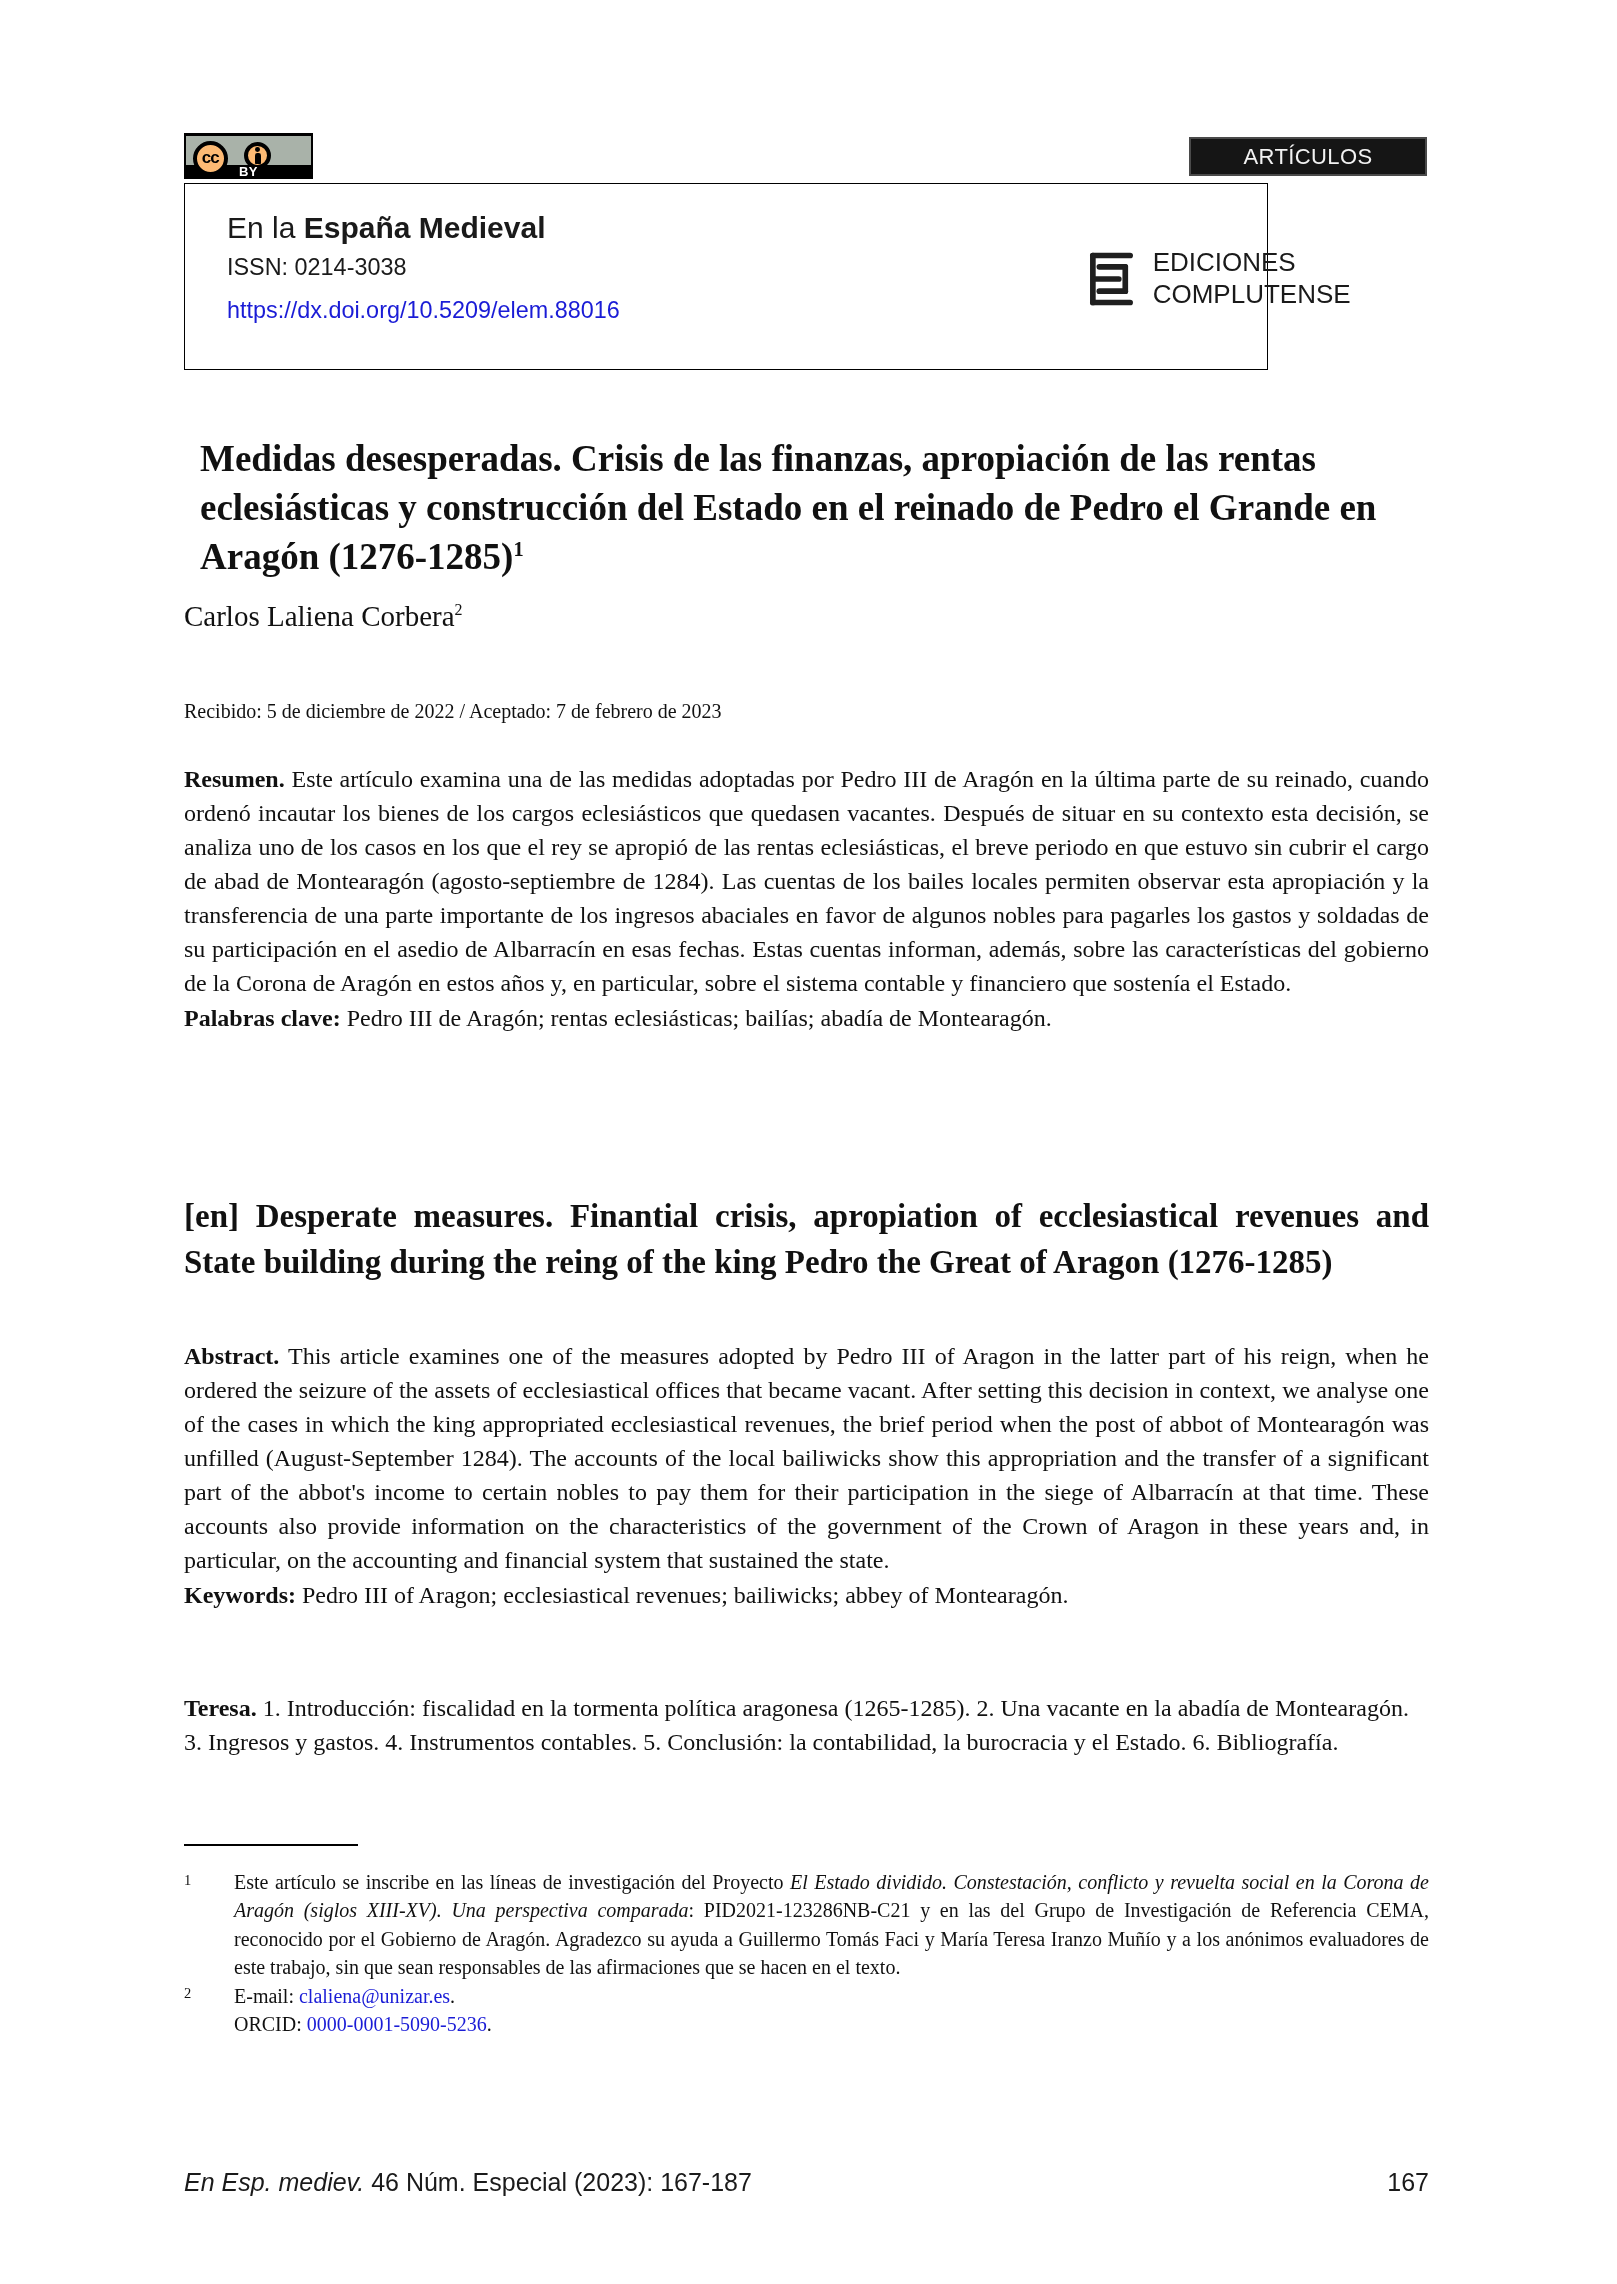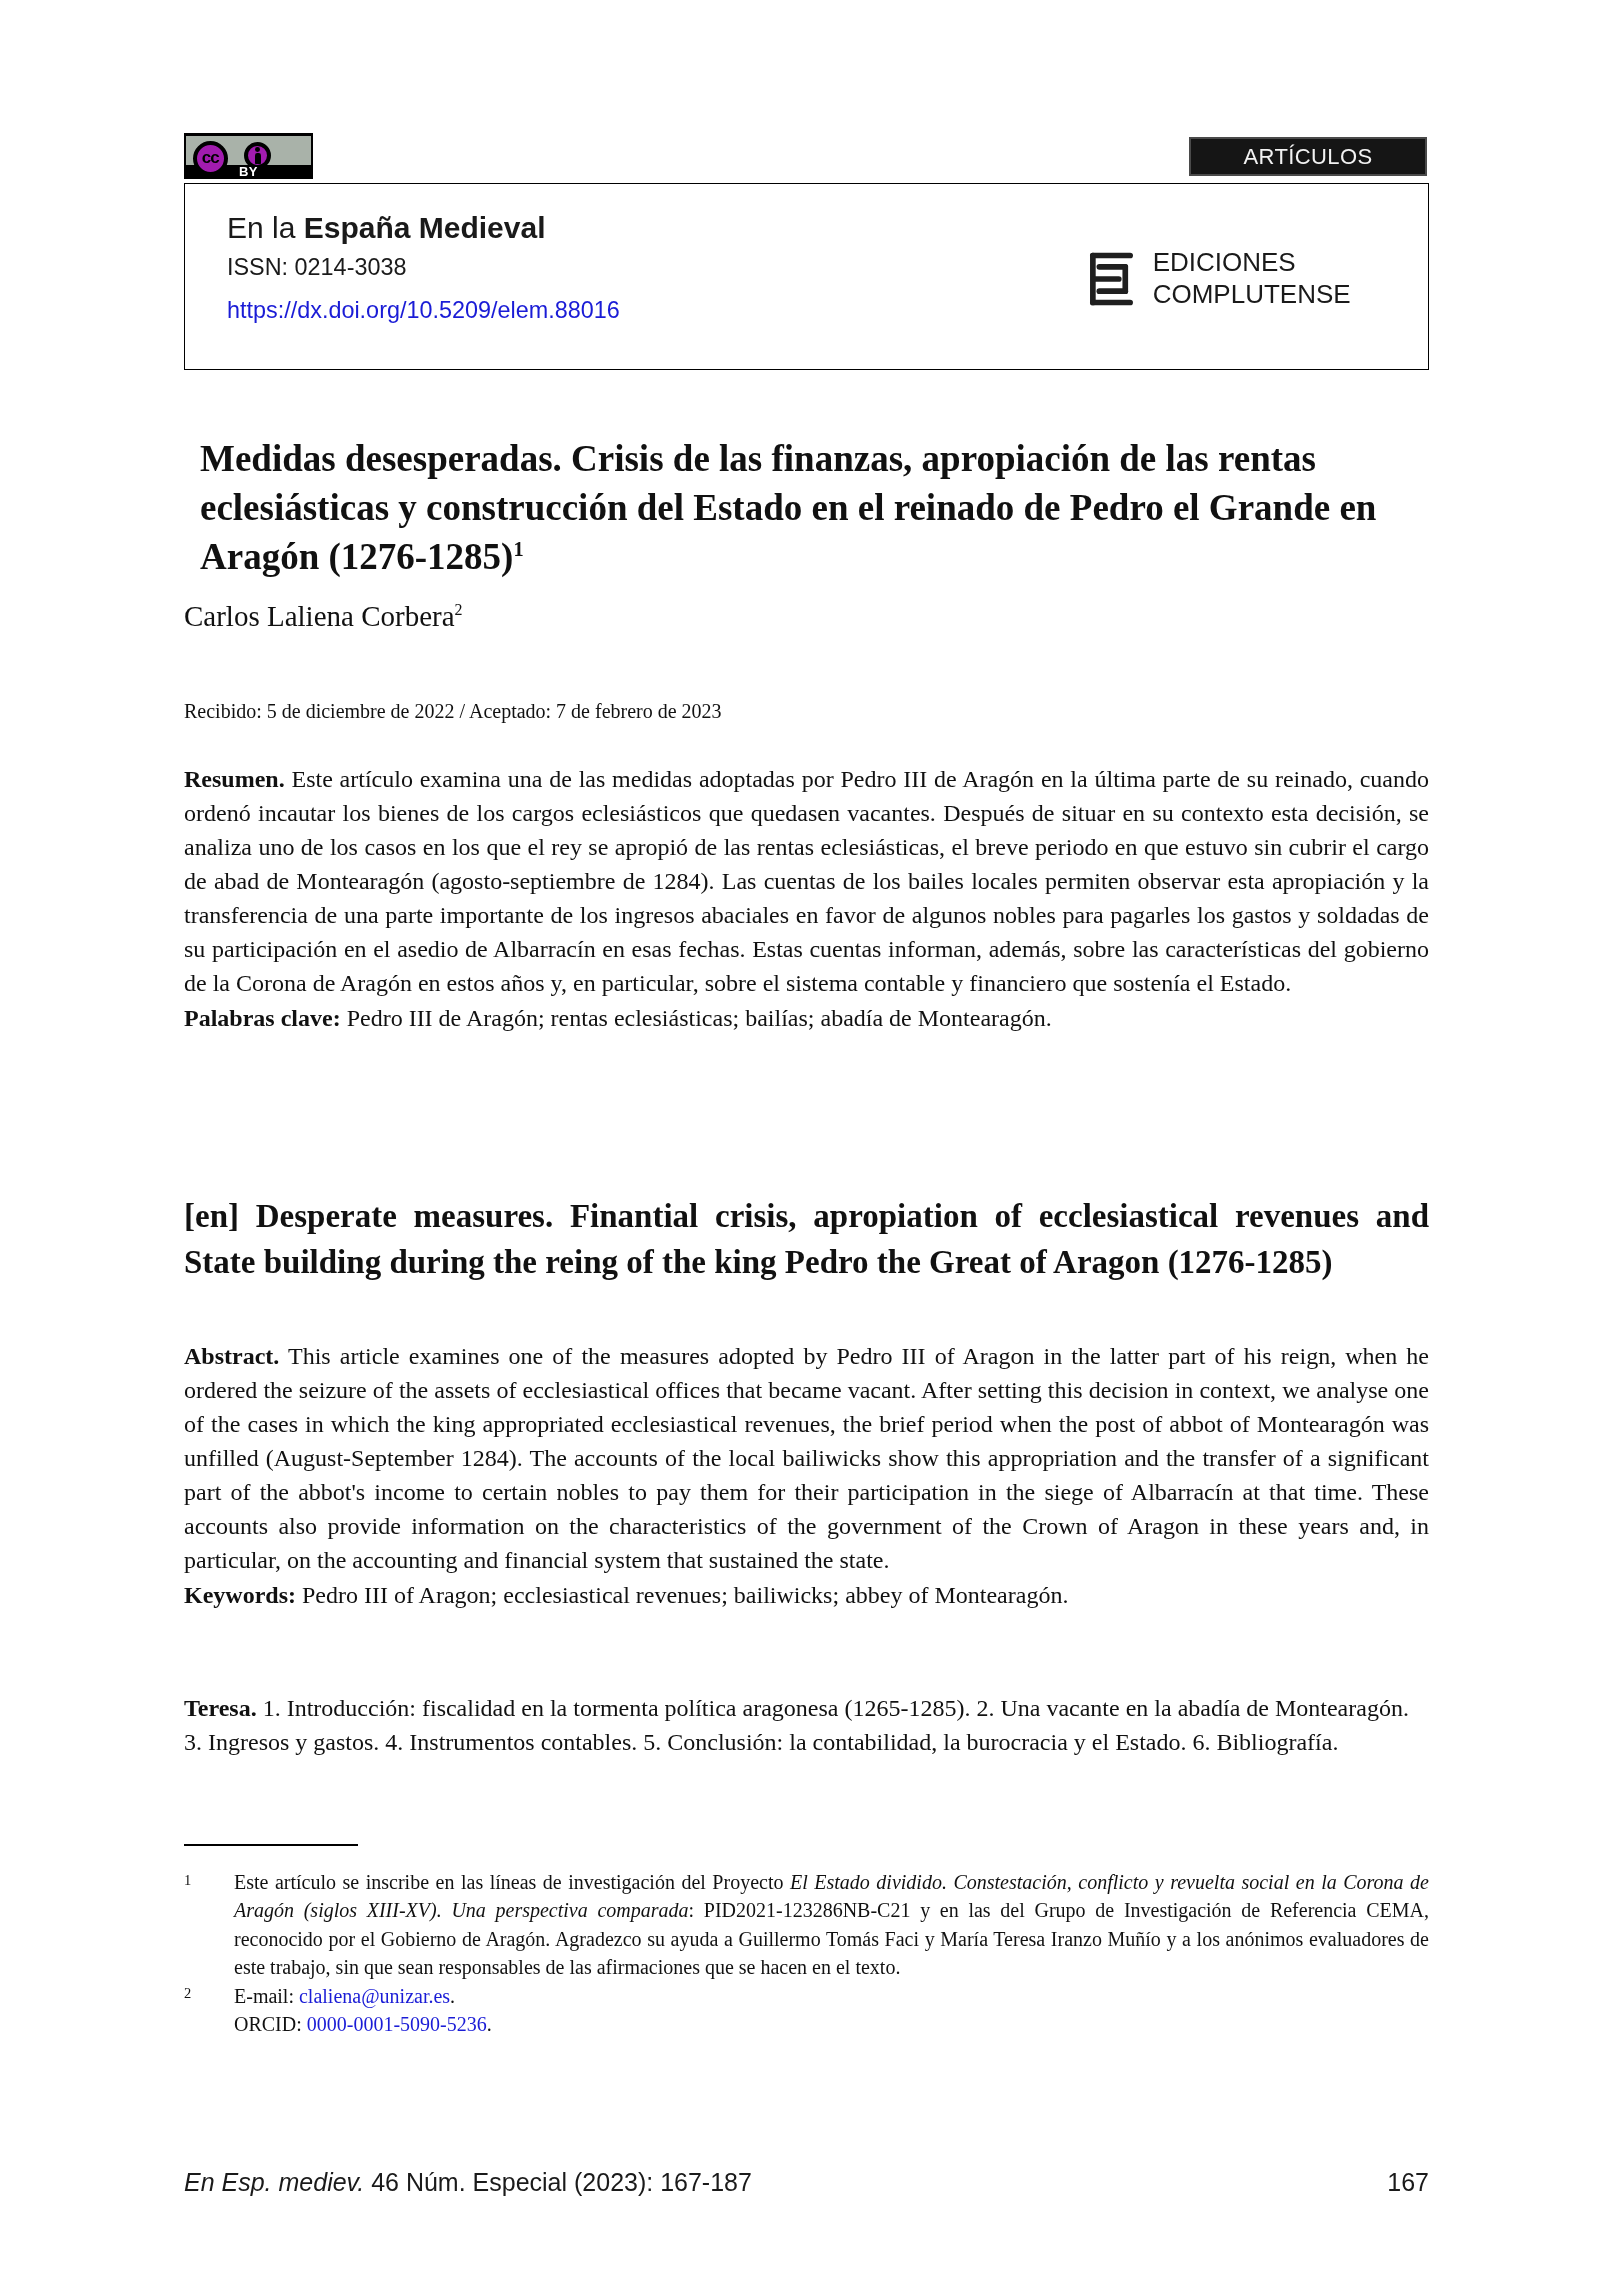--- a/index.html
+++ b/index.html
@@ -42,21 +42,21 @@
     position: absolute;
     left: 2.4px;
     top: 2.4px;
     right: 2.4px;
     height: 29px;
     background: #a9b2a9;
   }
   .cc-circle {
     position: absolute;
     border-radius: 50%;
-    background: #a21caf;
+    background: #fdba74;
     border: 4.8px solid #000000;
     box-sizing: border-box;
     display: flex;
     align-items: center;
     justify-content: center;
     font-family: "Liberation Sans", sans-serif;
     font-weight: bold;
     color: #000000;
   }
   .cc-circle.cc {
@@ -130,21 +130,21 @@
     color: #f2f2f2;
     font-family: "Liberation Sans", sans-serif;
     font-size: 22px;
     letter-spacing: 0.4px;
   }
 
   .journal-box {
     position: absolute;
     left: 0px;
     top: 52px;
-    width: 1245px;
+    width: 1084px;
     height: 187px;
     border: 1.6px solid #000000;
     box-sizing: border-box;
   }
   .journal-left {
     position: absolute;
     left: 42px;
     top: 26px;
   }
   .journal-title {

